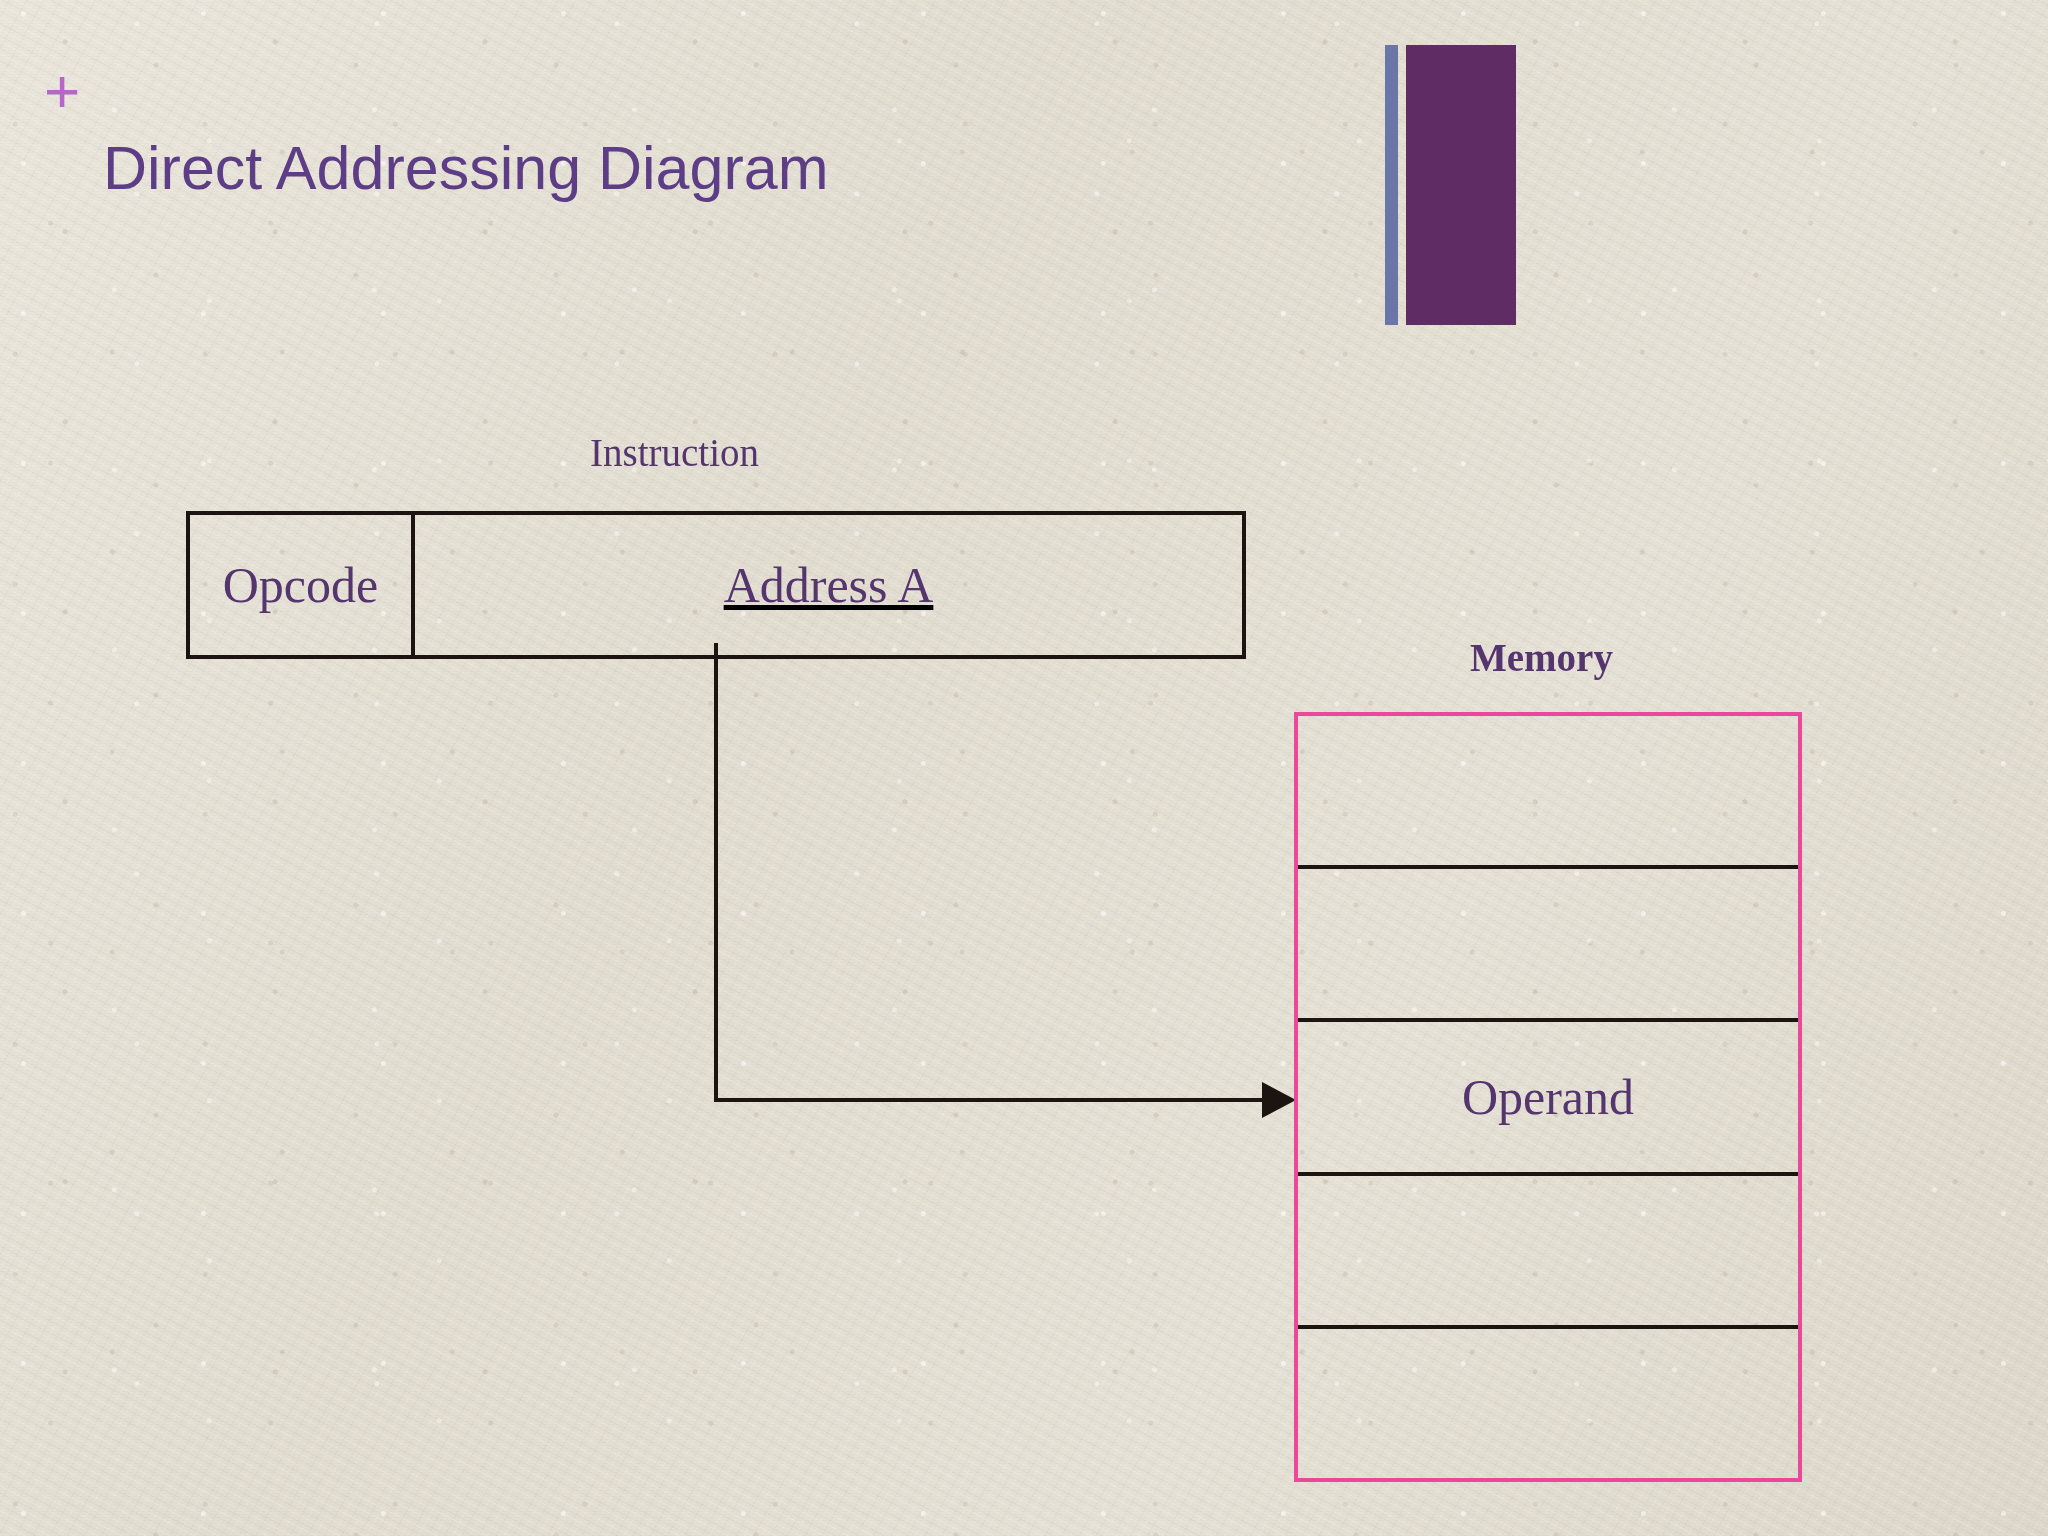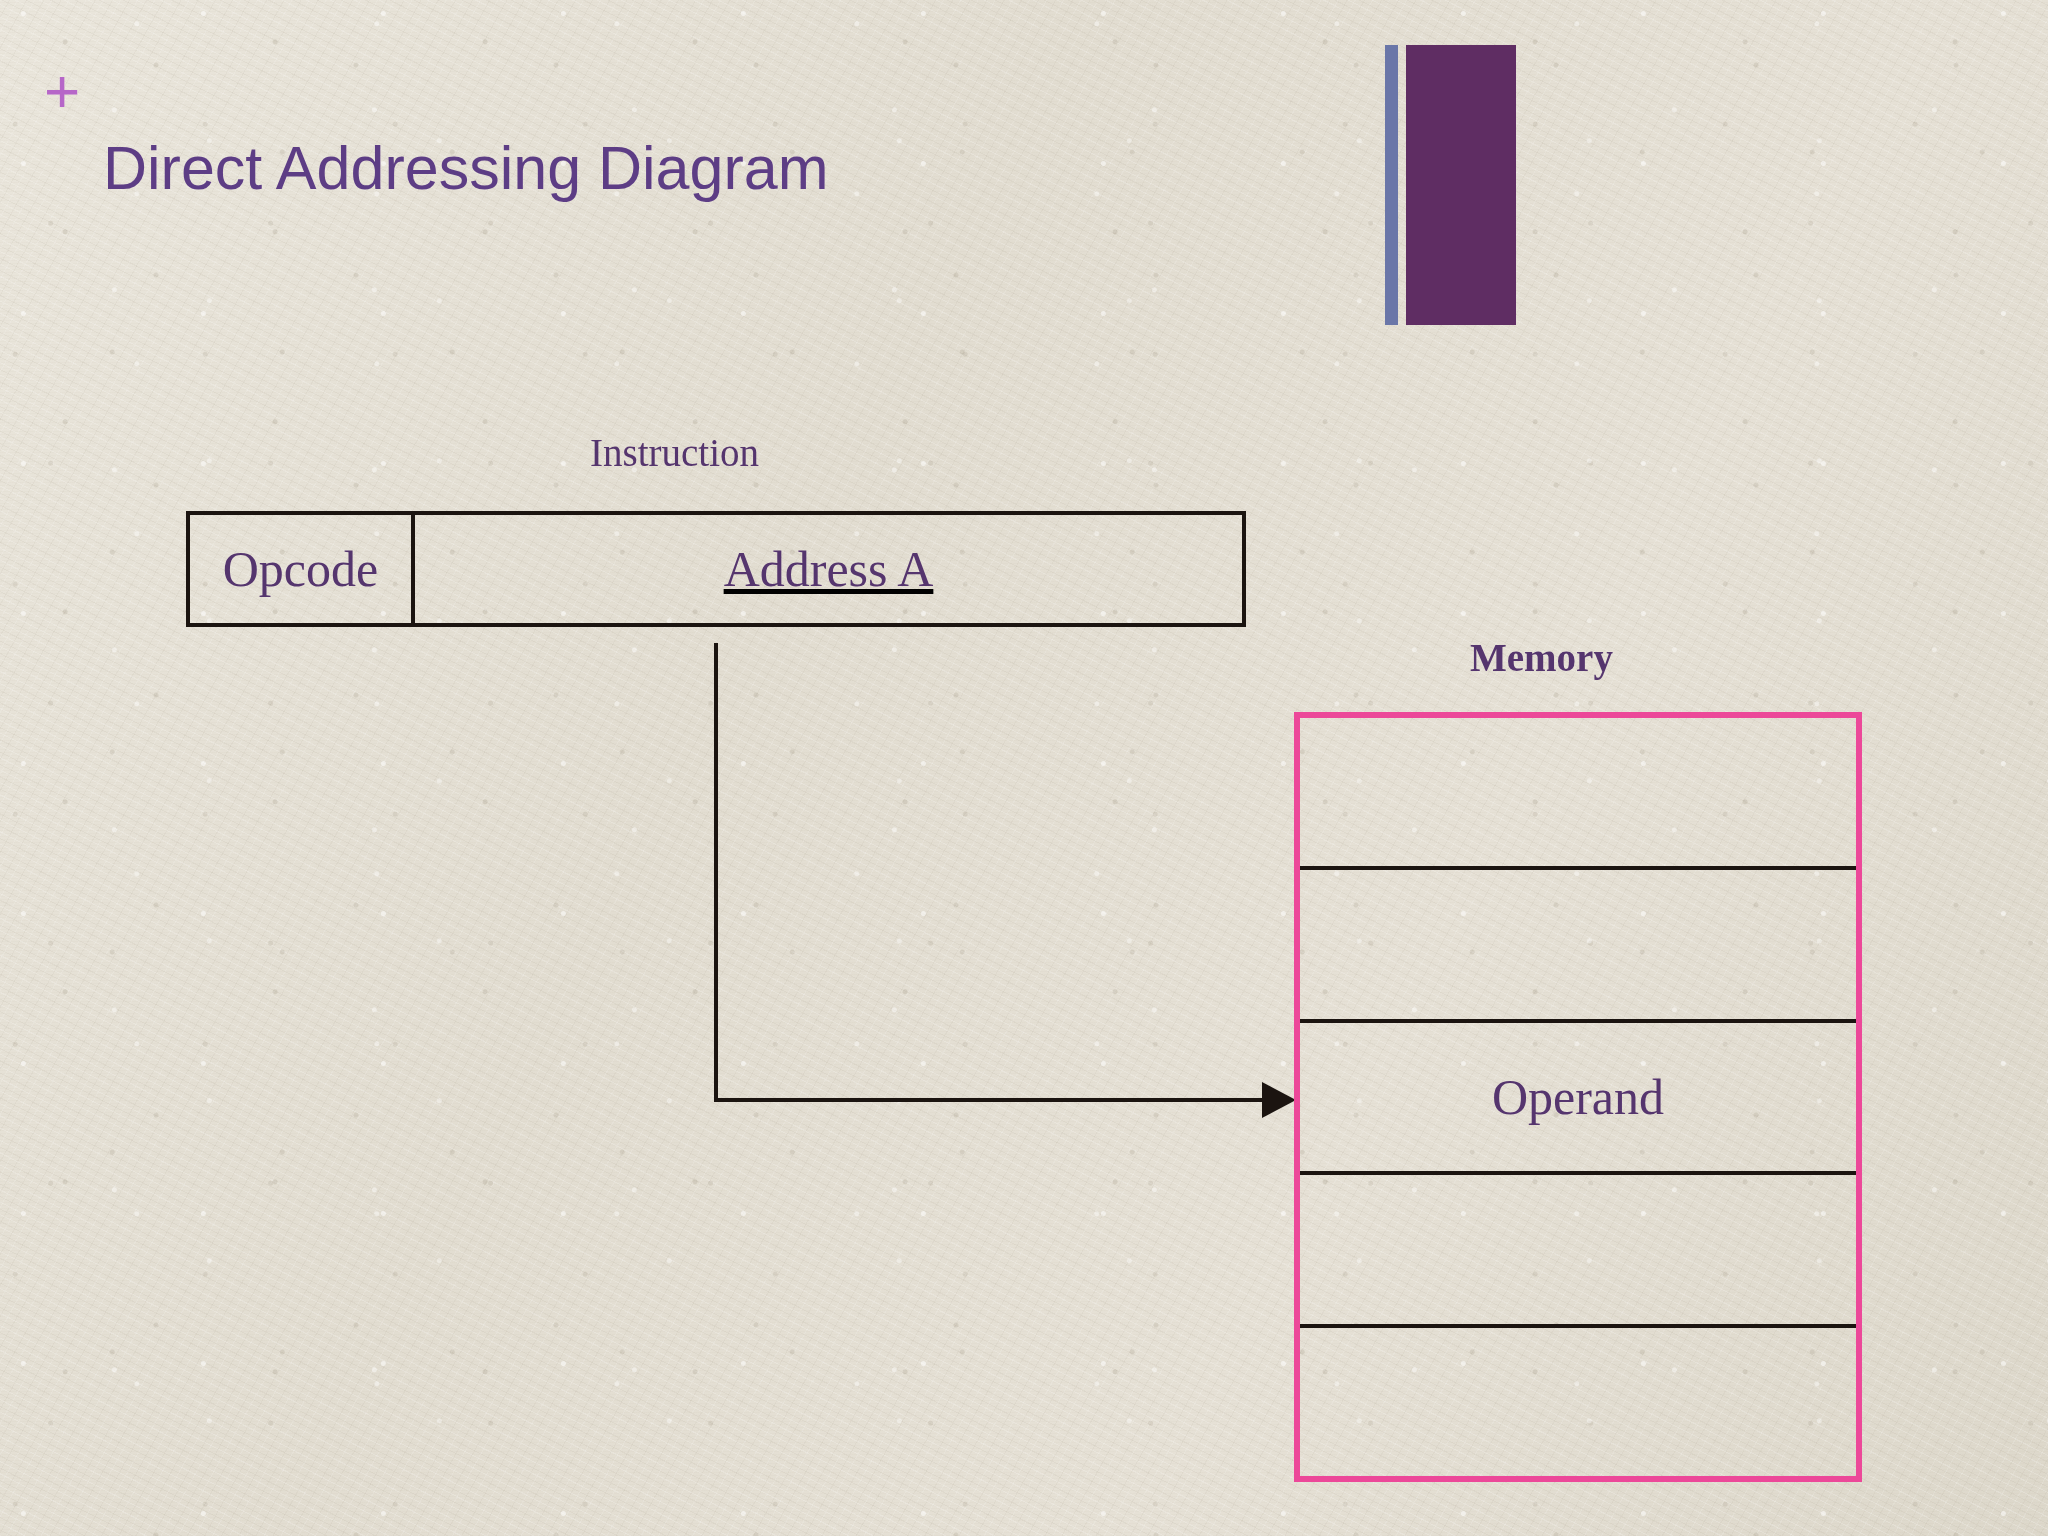--- a/index.html
+++ b/index.html
@@ -112,21 +112,21 @@
 
   .label-instruction { left: 590px; top: 430px; }
   .label-memory      { left: 1470px; top: 635px; font-weight: bold; }
 
   
   .instruction-box {
     position: absolute;
     left: 186px;
     top: 511px;
     width: 1060px;
-    height: 116px;
+    height: 148px;
     border: 4px solid #1b1410;
     box-sizing: border-box;
     display: flex;
   }
   .instr-field {
     position: relative;
     display: flex;
     align-items: center;
     justify-content: center;
     box-sizing: border-box;
@@ -145,23 +145,23 @@
     font-size: 50px;
     line-height: 1;
     white-space: nowrap;
   }
 
   
   .memory-box {
     position: absolute;
     left: 1294px;
     top: 712px;
-    width: 568px;
+    width: 508px;
     height: 770px;
-    border: 6px solid #ec4899;
+    border: 4px solid #ec4899;
     box-sizing: border-box;
     display: flex;
     flex-direction: column;
   }
   .memory-cell {
     flex: 1 1 0;
     border-bottom: 4px solid #1b1410;
     box-sizing: border-box;
     display: flex;
     align-items: center;

